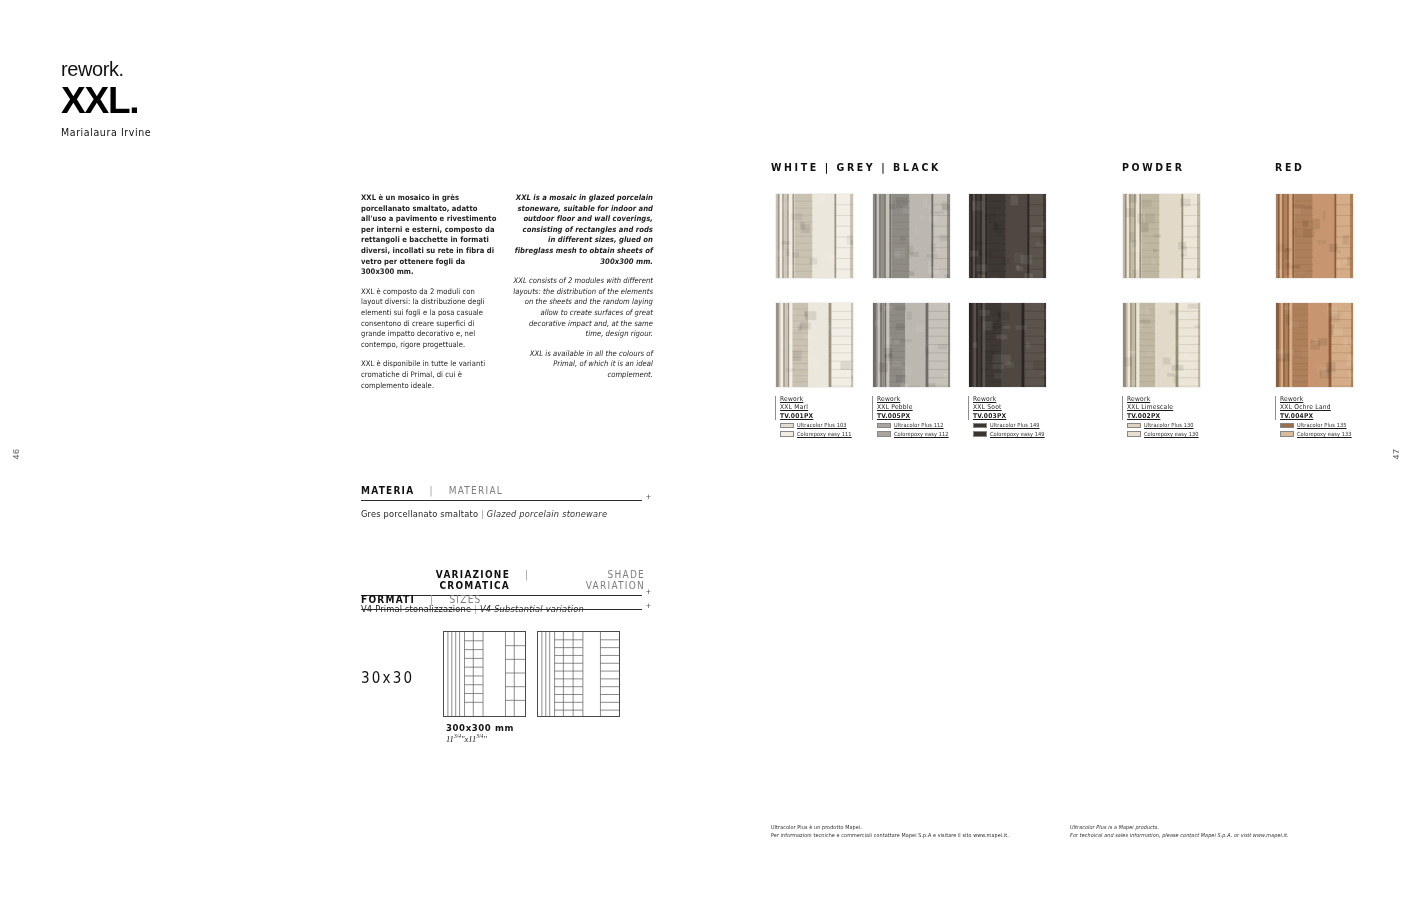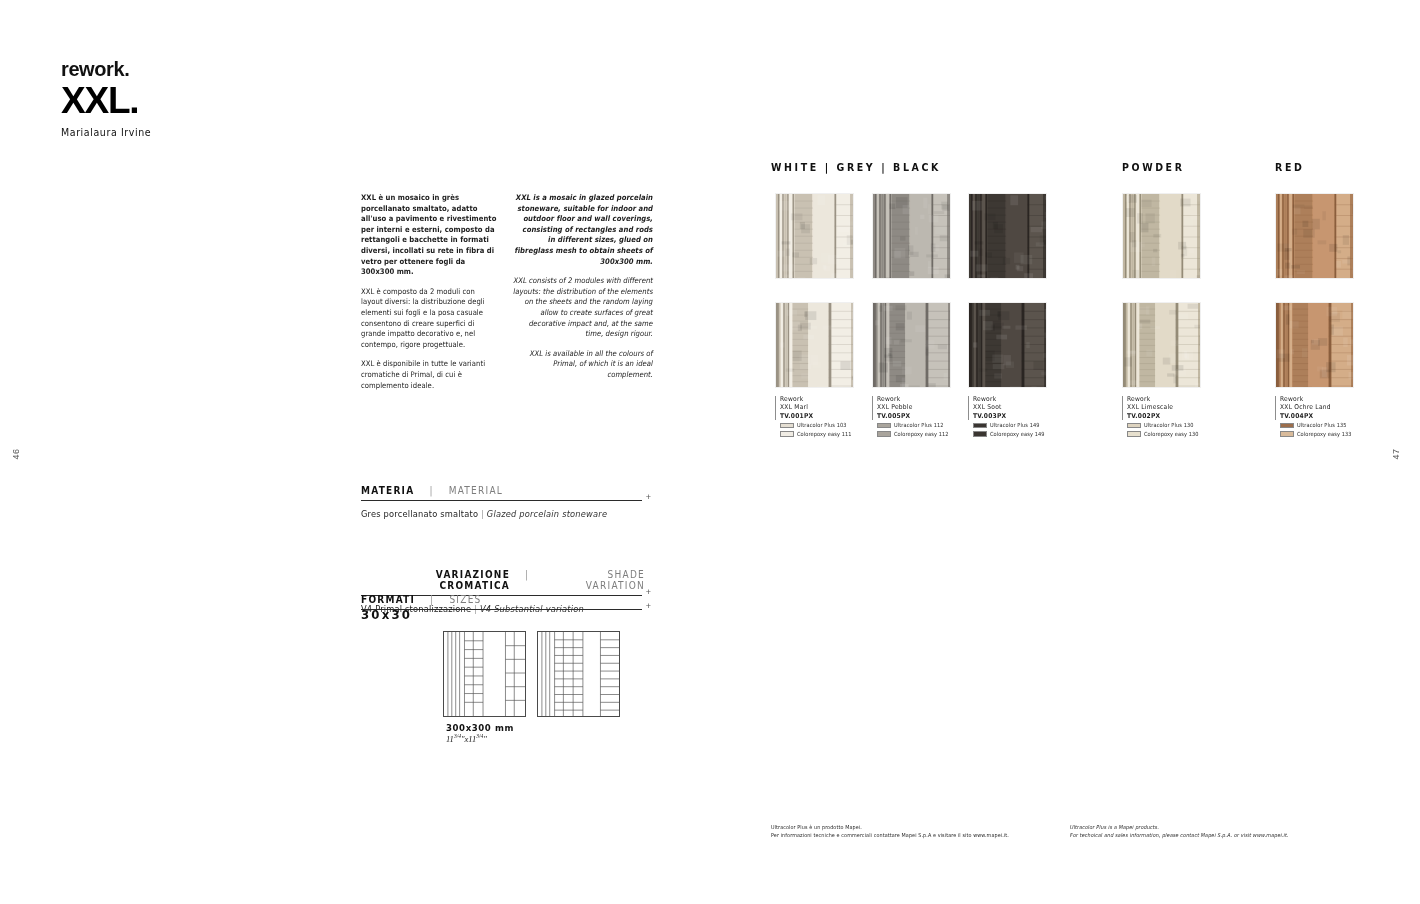--- a/index.html
+++ b/index.html
@@ -9,21 +9,21 @@
     font-family: "Liberation Sans", sans-serif;
     color: #1a1a1a;
     overflow: hidden;
   }
   .page { position: relative; width: 1420px; height: 904px; }
 
   
   .brand { position: absolute; left: 61px; top: 58px; }
   .brand-rework {
     font-family: "Liberation Sans", sans-serif;
-    font-weight: bold; font-size: 20px; letter-spacing: -0.4px;
+    font-weight: normal; font-size: 20px; letter-spacing: -0.4px;
     color: #111; line-height: 1.1;
   }
   .brand-xxl {
     font-family: "Liberation Sans", sans-serif;
     font-weight: bold; font-size: 37px; letter-spacing: -1.2px;
     color: #000; line-height: 1.0; margin-top: 2px;
   }
   .brand-author {
     font-family: "DejaVu Sans Condensed", "Liberation Sans", sans-serif;
     font-size: 10.5px; letter-spacing: 0.6px; color: #111;
@@ -75,22 +75,22 @@
   .spec-value {
     margin-top: 7px; font-size: 9.2px; color: #1c1c1c;
     font-family: "DejaVu Sans Condensed", "Liberation Sans", sans-serif;
     letter-spacing: 0.2px;
   }
   .spec-value .en { font-style: italic; color: #333; }
   .spec-value .sep { color: #9a9a9a; }
 
   
   .fmt-label {
-    position: absolute; left: 361px; top: 607px;
-    font-weight: bold; font-size: 13px; letter-spacing: 2.2px;
+    position: absolute; left: 361px; top: 669px;
+    font-weight: normal; font-size: 15px; letter-spacing: 2.2px;
     font-family: "DejaVu Sans Condensed", "Liberation Sans", sans-serif;
     color: #111;
   }
   .tilediagram-wrap { position: absolute; left: 443px; top: 631px; display: flex; gap: 11px; }
   .tilediagram { width: 83px; height: 86px; border: 1px solid #4a4a4a; background: #fff; }
   .fmt-size {
     position: absolute; left: 446px; top: 722px;
     font-weight: bold; font-size: 9.5px; letter-spacing: 0.6px;
     font-family: "DejaVu Sans Condensed", "Liberation Sans", sans-serif;
     color: #111;
@@ -110,21 +110,21 @@
   }
 
   
   .swatch-col { position: absolute; width: 79px; }
   .swatch-img {
     width: 79px; height: 86px; display: block;
     border: 0.5px solid rgba(0,0,0,0.06);
   }
   .swatch-img + .swatch-img { margin-top: 23px; }
 
-  .prod-info { margin-top: 7px; padding-left: 5px; position: relative; }
+  .prod-info { margin-top: 7px; padding-left: 5px; position: relative; text-decoration: underline; }
   .prod-info::before {
     content: ""; position: absolute; left: 0; top: 1px;
     width: 1px; height: 24px; background: #8d8d8d;
   }
   .prod-line {
     font-family: "DejaVu Sans Condensed", "Liberation Sans", sans-serif;
     font-size: 6.6px; line-height: 8.3px; color: #1c1c1c;
     letter-spacing: 0.25px;
   }
   .prod-line.code { font-weight: bold; }

